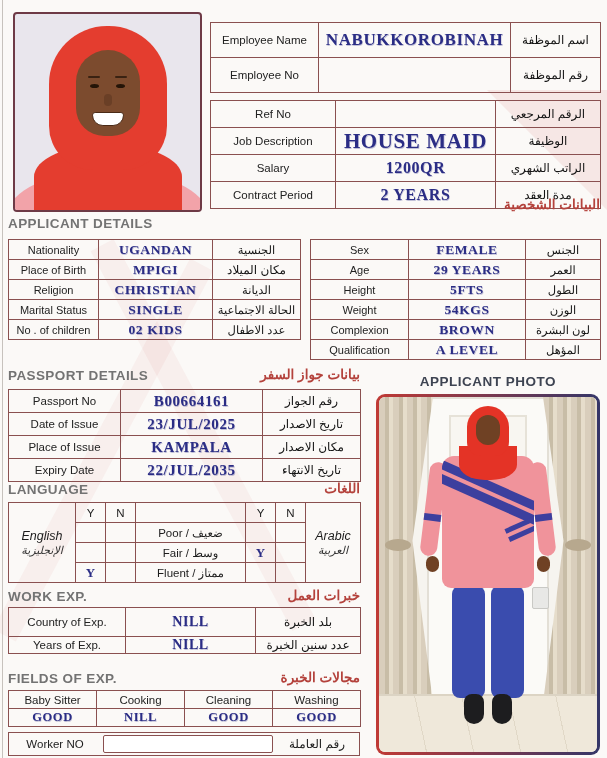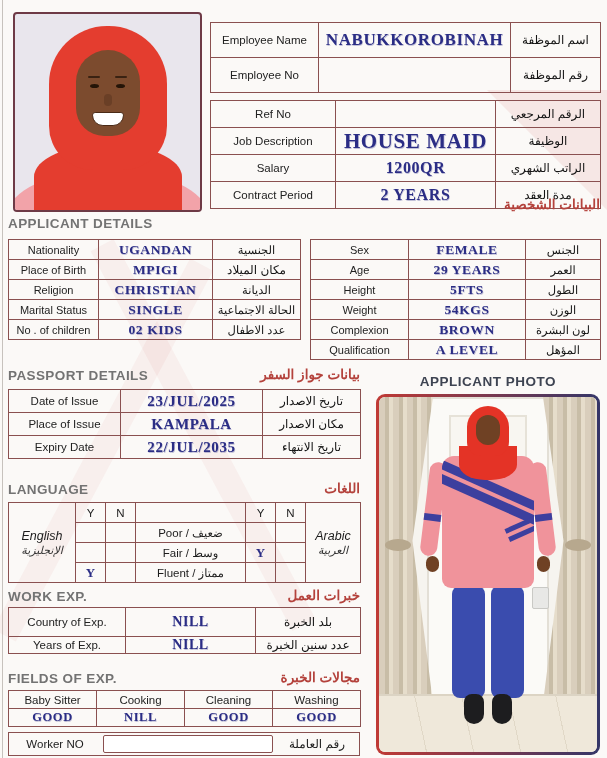--- a/index.html
+++ b/index.html
@@ -237,20 +237,25 @@
   <div class="sec-title" style="left:8px;top:368px;">PASSPORT DETAILS</div>
   <div class="sec-title-ar" style="left:232px;top:366px;width:128px;">بيانات جواز السفر</div>
 
   <table style="left:8px;top:389px;width:352px;">
     <colgroup>
         <col style="width:112px">
         <col style="width:142px">
         <col style="width:98px">
       </colgroup>
     <tbody>
+        <tr style="height:23px">
+          <td class="lbl">Passport No</td>
+          <td class="val" style="font-size:15px">B00664161</td>
+          <td class="ar">رقم الجواز</td>
+        </tr>
     <tr style="height:23px">
           <td class="lbl">Date of Issue</td>
           <td class="val" style="font-size:15px">23/JUL/2025</td>
           <td class="ar">تاريخ الاصدار</td>
         </tr>
     <tr style="height:23px">
           <td class="lbl">Place of Issue</td>
           <td class="val" style="font-size:15px">KAMPALA</td>
           <td class="ar">مكان الاصدار</td>
         </tr>

